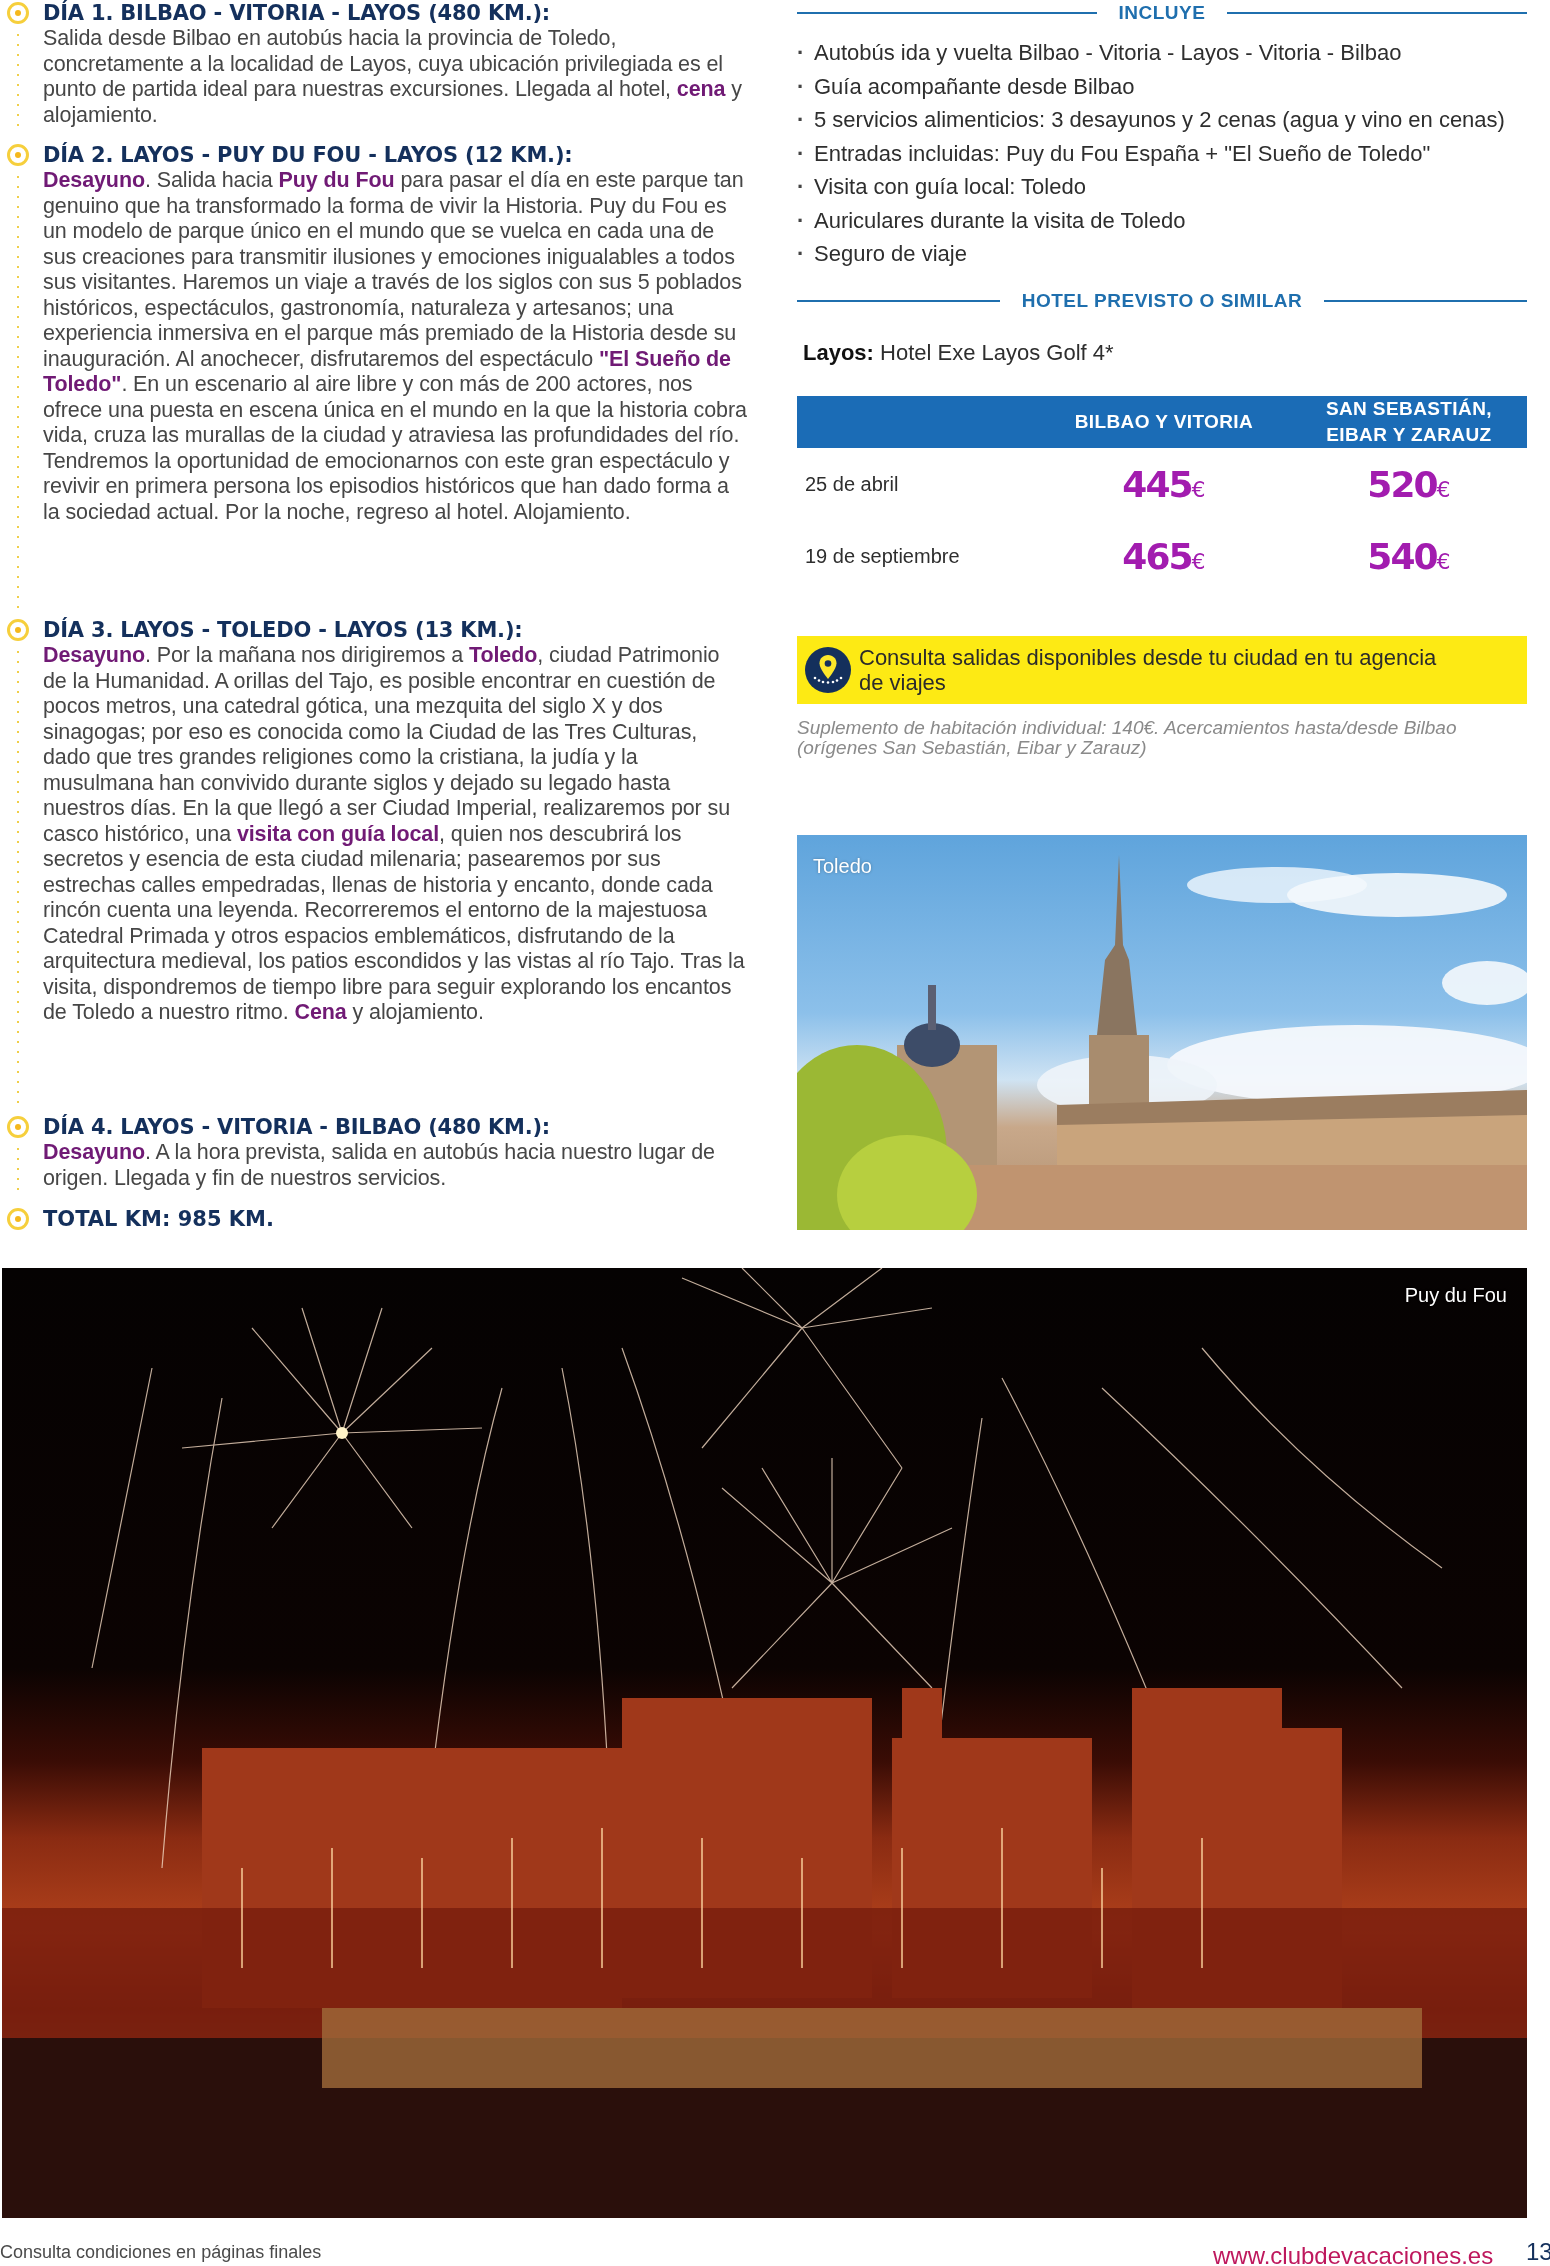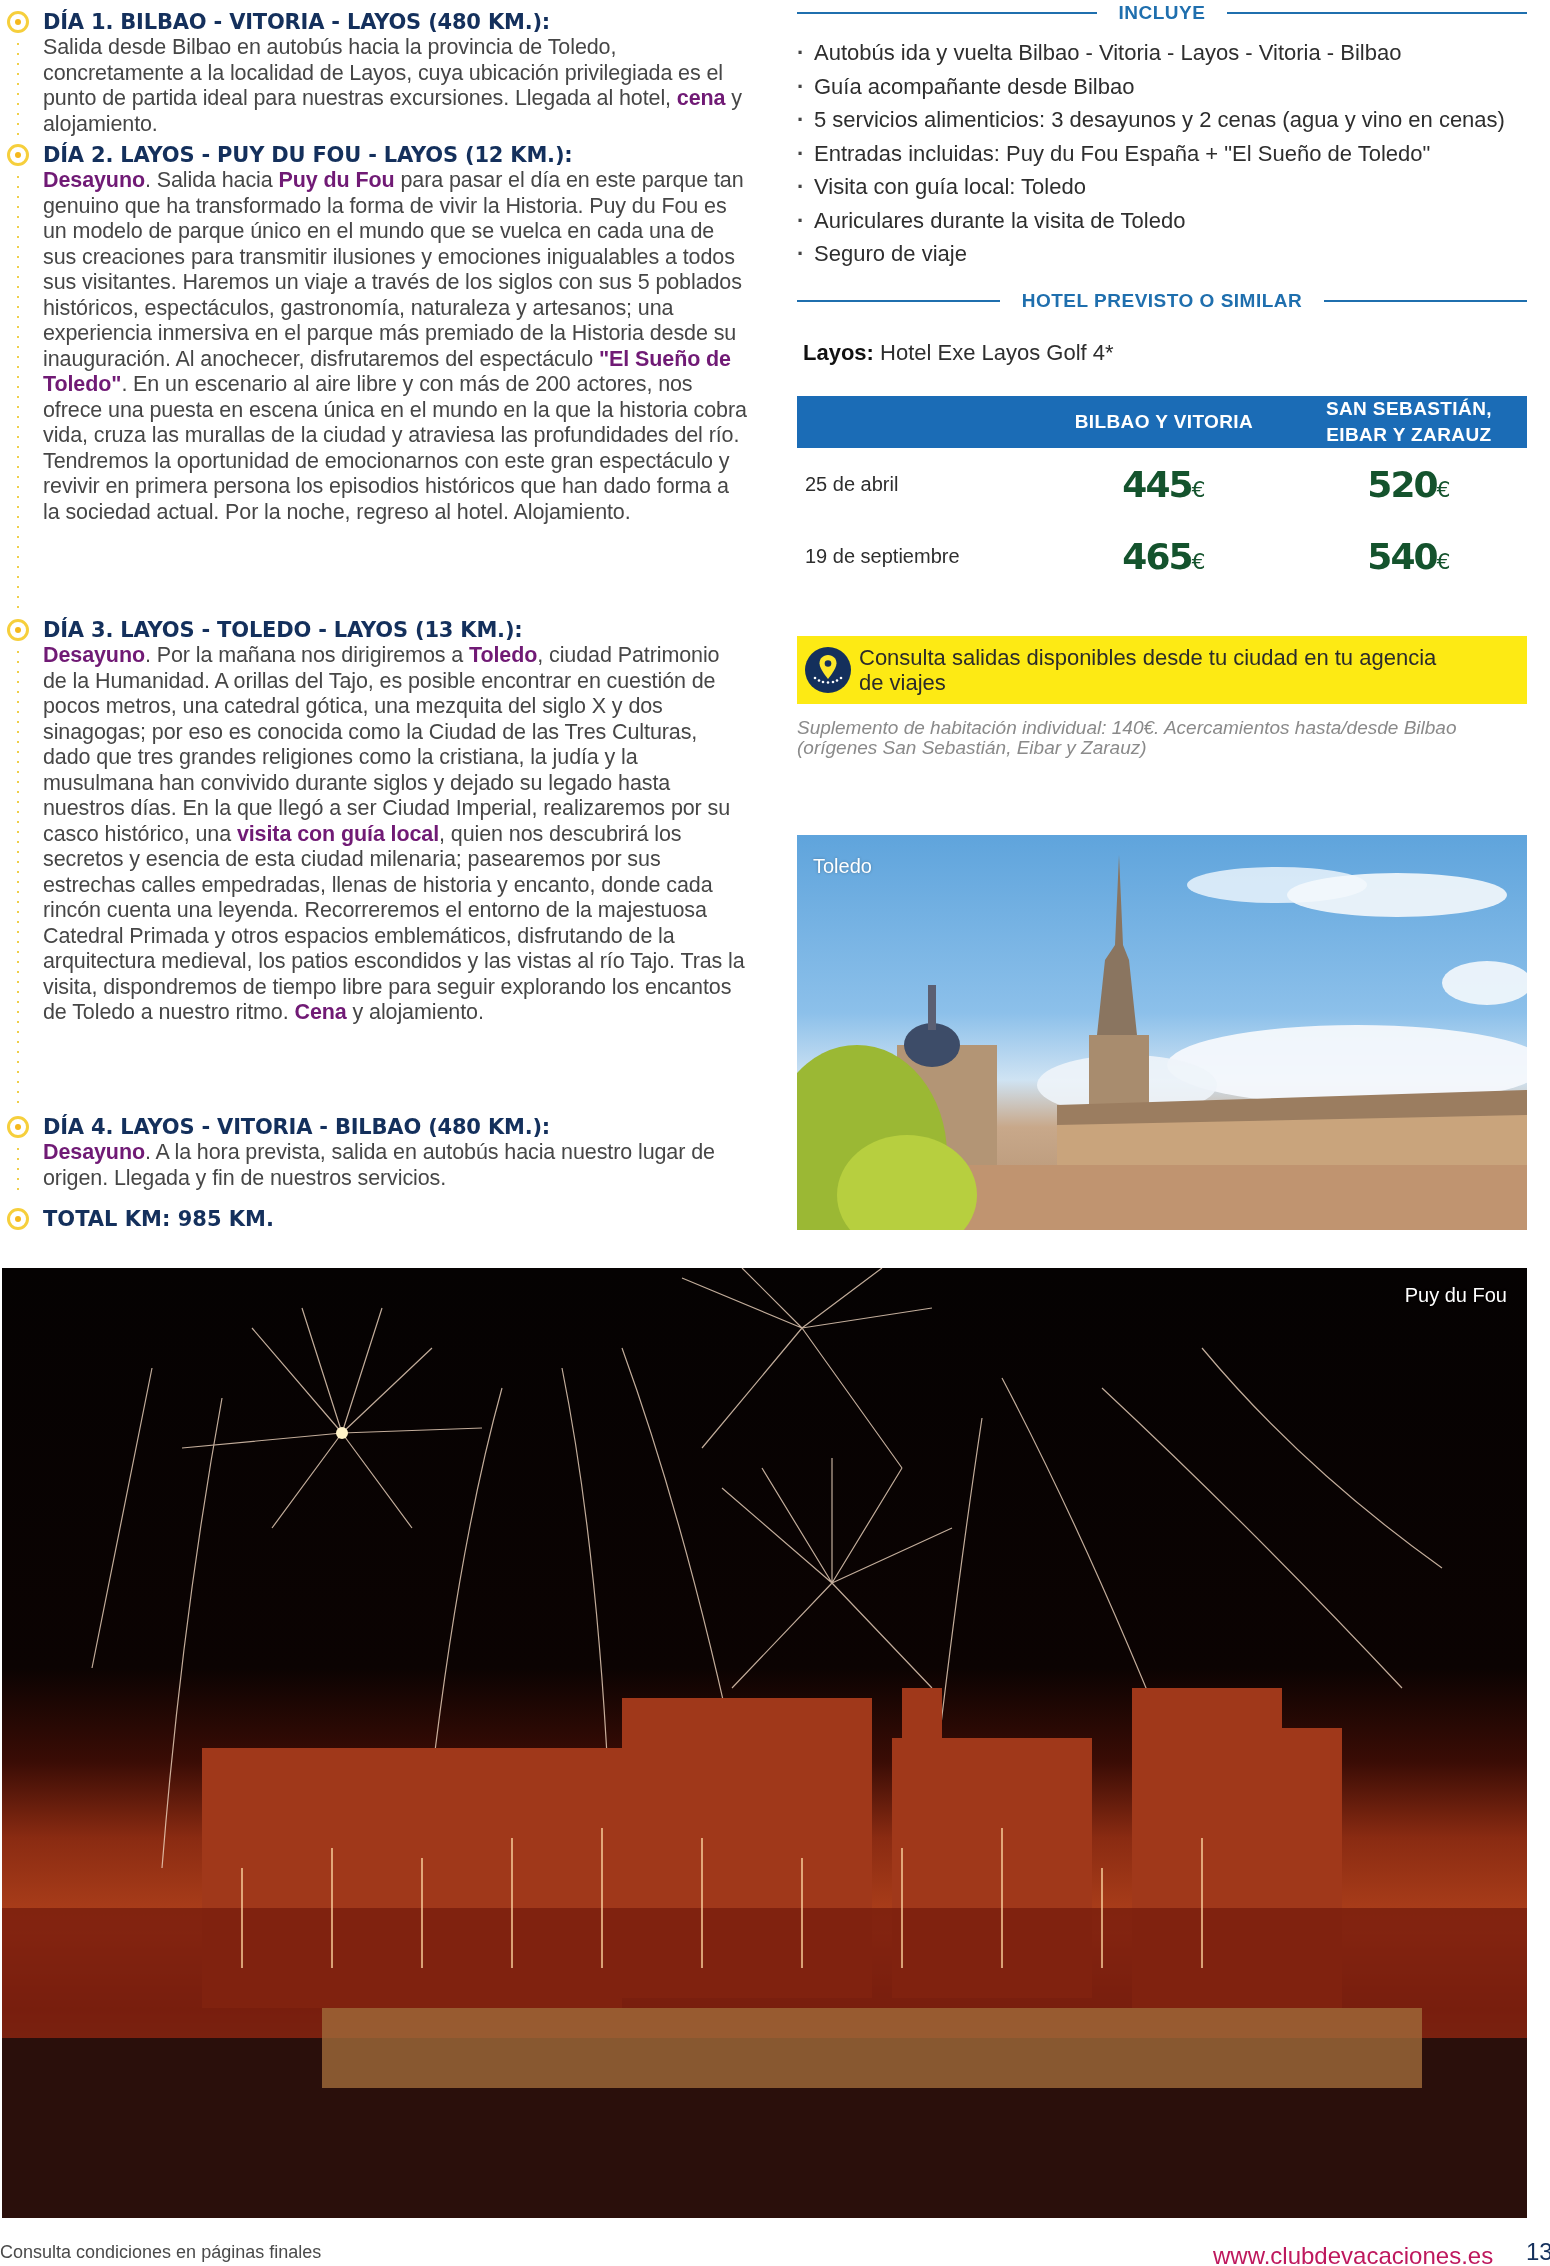--- a/index.html
+++ b/index.html
@@ -55,21 +55,21 @@
   .hotel-line b { color: #111; }
 
   .price-table { width: 730px; margin-top: 30px; border-collapse: collapse; }
   .price-table thead tr { background: #1b6cb6; height: 44px; }
   .price-table th {
     color: #fff; font-weight: bold; font-size: 19px; line-height: 26px; letter-spacing: 0.4px;
     text-align: center; vertical-align: middle;
   }
   .price-table td { height: 72px; vertical-align: middle; }
   .price-table td.date { font-size: 20px; color: #2e2e2e; padding-left: 8px; width: 240px; }
-  .price-table td.price { text-align: center; color: #14532d; font-weight: bold; font-family: "DejaVu Sans", sans-serif; font-size: 36px; letter-spacing: -2px; }
+  .price-table td.price { text-align: center; color: #a21caf; font-weight: bold; font-family: "DejaVu Sans", sans-serif; font-size: 36px; letter-spacing: -2px; }
   .price-table td.price small { font-size: 22px; font-weight: normal; letter-spacing: 0; }
 
   .yellow-box {
     margin-top: 44px; background: #fdea14; height: 68px; display: flex; align-items: center;
     padding-left: 8px;
   }
   .pin {
     width: 46px; height: 46px; border-radius: 50%; background: #14305c; position: relative; flex: none;
   }
   .yellow-text { margin-left: 8px; font-size: 22px; line-height: 25px; color: #2b2b2b; }
@@ -88,21 +88,21 @@
 
   .footer-left { position: absolute; left: 0; top: 2242px; font-size: 18px; color: #4a4a4a; }
   .footer-url { position: absolute; left: 1213px; top: 2242px; font-size: 24px; color: #be185d; }
   .footer-page { position: absolute; left: 1526px; top: 2238px; font-size: 24px; color: #14305c; }
 </style>
 </head>
 <body>
 
 <div class="itinerary">
 
-  <div class="day" style="top:9px;position:absolute;width:750px;">
+  <div class="day" style="top:0;position:absolute;width:750px;">
     <span class="day-marker" style="top:2px"></span>
     <span class="dots" style="top:30px;height:100px"></span>
     <div class="day-title">DÍA 1. BILBAO - VITORIA - LAYOS (480 KM.):</div>
     <div class="day-text" style="width:700px;"><span>Salida desde Bilbao en autobús hacia la provincia de Toledo, concretamente a la localidad de Layos, cuya ubicación privilegiada es el punto de partida ideal para nuestras excursiones. Llegada al hotel, </span><span class="b">cena</span><span> y alojamiento.</span></div>
   </div>
 
   <div class="day" style="top:142px;position:absolute;width:750px;">
     <span class="day-marker" style="top:2px"></span>
     <span class="dots" style="top:30px;height:440px"></span>
     <div class="day-title">DÍA 2. LAYOS - PUY DU FOU - LAYOS (12 KM.):</div>

